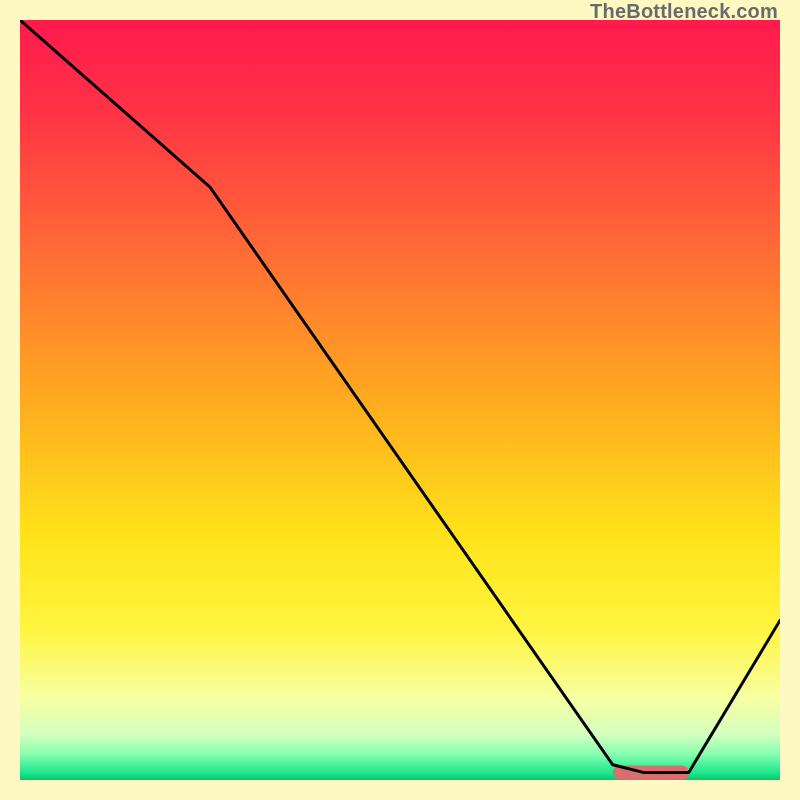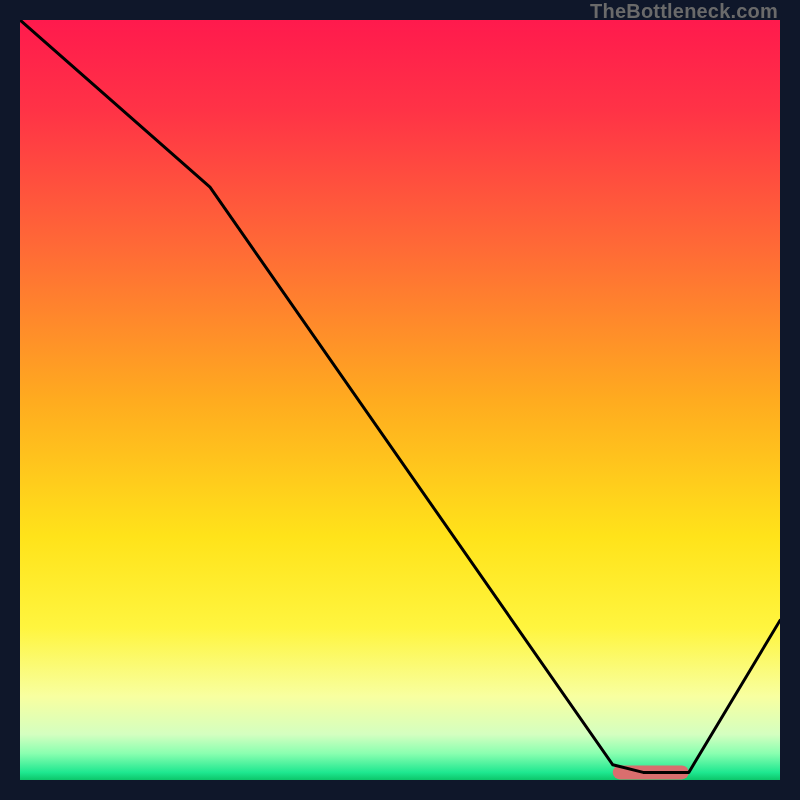--- a/index.html
+++ b/index.html
@@ -8,21 +8,21 @@
     width: 800px;
     height: 800px;
     background: #000;
     overflow: hidden;
     font-family: Arial, Helvetica, sans-serif;
   }
   .outer {
     position: relative;
     width: 800px;
     height: 800px;
-    background: #0f172a;
+    background: #fef9c3;
   }
   .plot-area {
     position: absolute;
     left: 20px;
     top: 20px;
     width: 760px;
     height: 760px;
     overflow: hidden;
   }
   .watermark {

